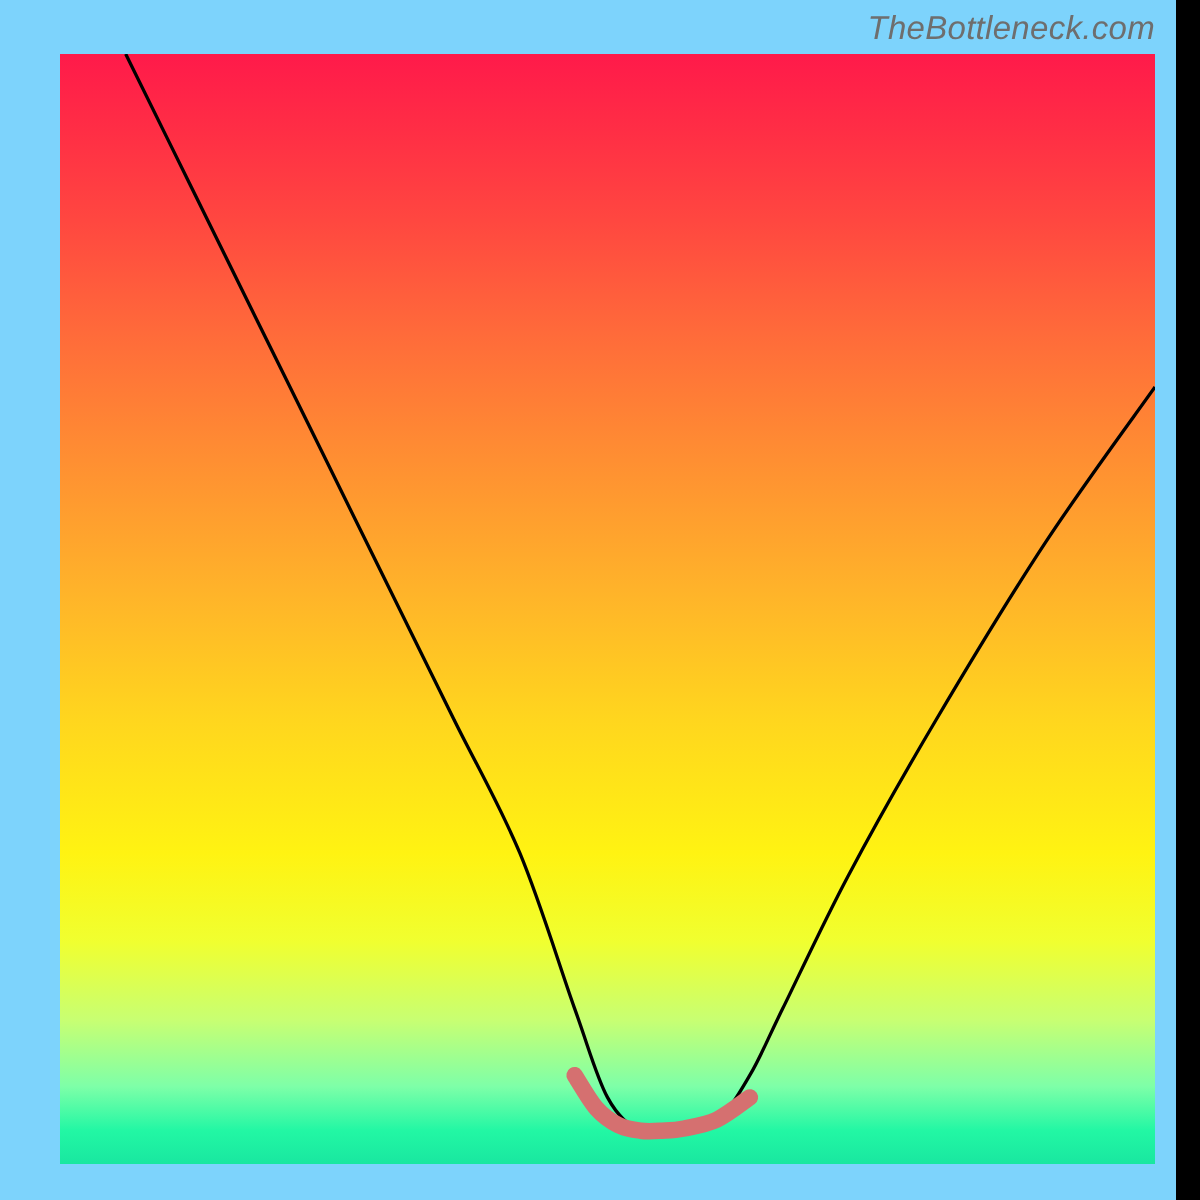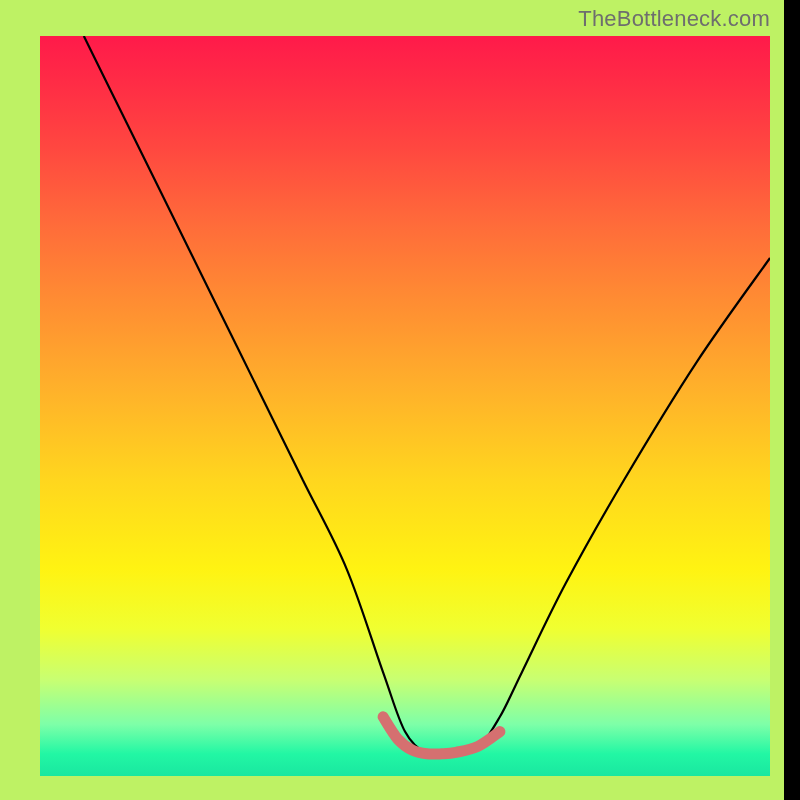--- a/index.html
+++ b/index.html
@@ -8,21 +8,22 @@
     width: 800px;
     height: 800px;
     background: #000;
     overflow: hidden;
     font-family: Arial, Helvetica, sans-serif;
   }
   .frame {
     position: relative;
     width: 784px;
     height: 800px;
-    background: #bef264;
+    background: #7dd3fc;
+    font-style: italic;
   }
   .watermark {
     position: absolute;
     top: 6px;
     right: 14px;
     color: #6e6e6e;
     font-size: 22px;
     font-weight: 500;
     letter-spacing: 0.2px;
     z-index: 10;

